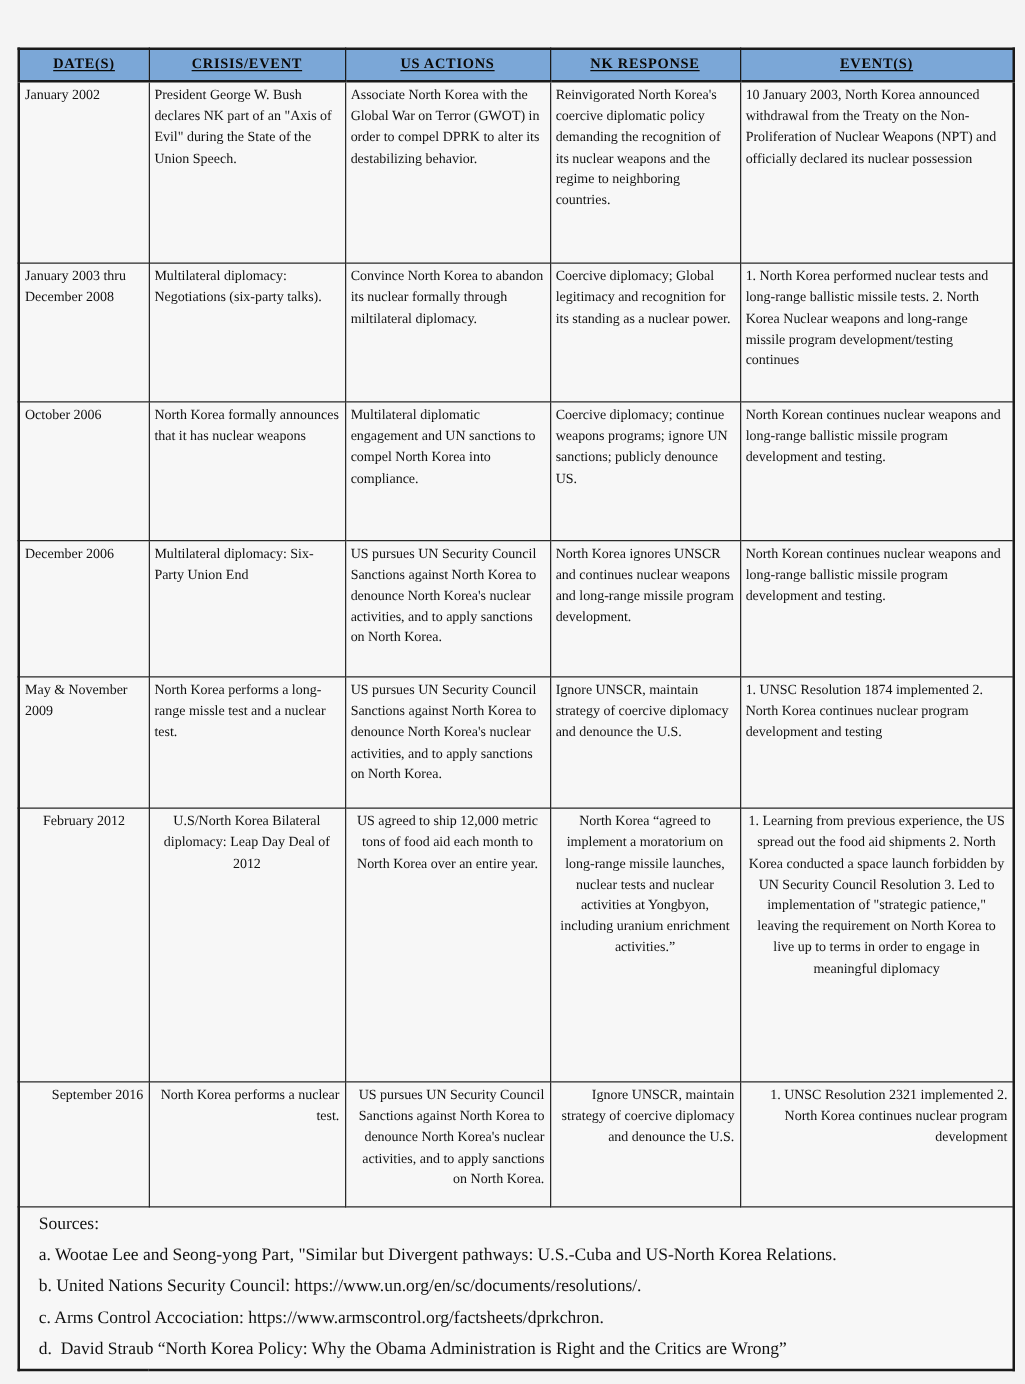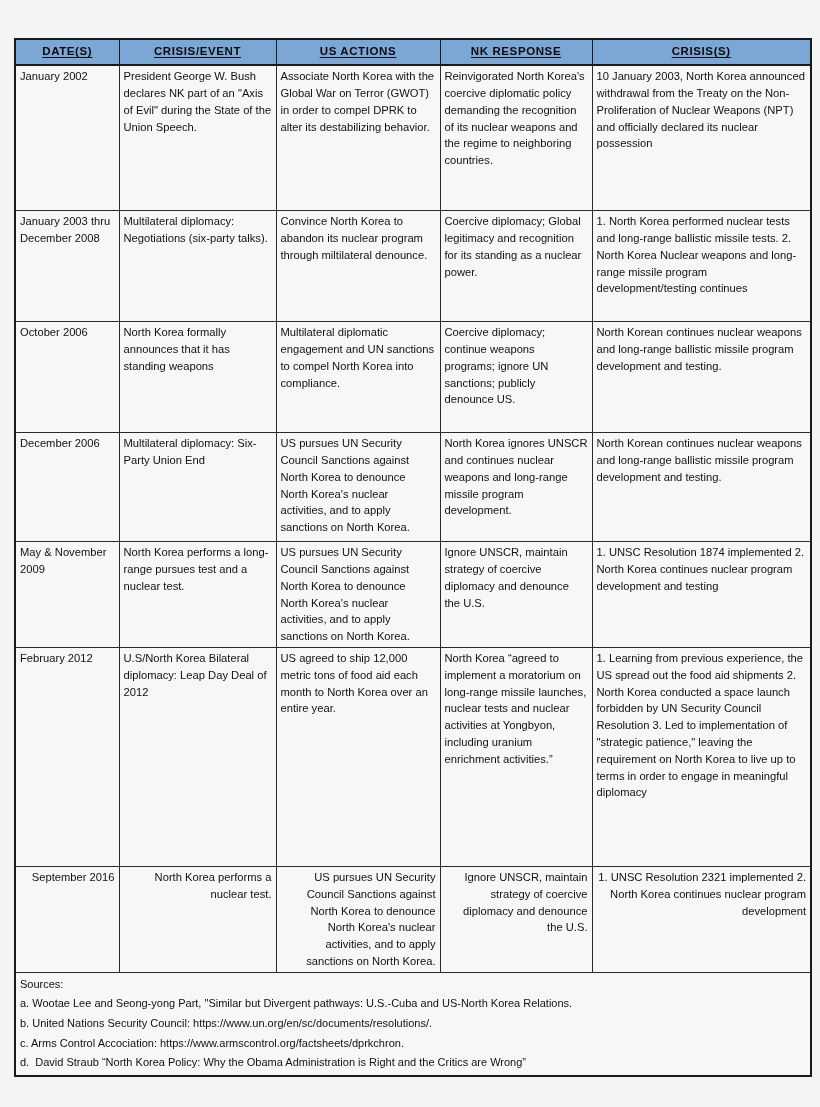--- a/index.html
+++ b/index.html
@@ -28,21 +28,21 @@
     background: #f7f7f7;
     border: 2px solid #1a1a1a;
   }
   table.matrix th,
   table.matrix td {
     border: 1px solid #2a2a2a;
     vertical-align: top;
     padding: 2px 4px 2px 4px;
     font-size: 11.2px;
     line-height: 1.50;
-    font-family: Liberation Sans, sans-serif;
+    font-family: Liberation Serif, serif;
   }
   table.matrix thead th {
     background: #7ba7d7;
     color: #0a0a0a;
     text-align: center;
     font-weight: bold;
     font-size: 11.5px;
     letter-spacing: 0.6px;
     padding: 3px 2px 4px 2px;
     border: 1px solid #1a1a1a;
@@ -53,90 +53,91 @@
   .col-date   { width: 104px; }
   .col-crisis { width: 157px; }
   .col-us     { width: 164px; }
   .col-nk     { width: 152px; }
   .col-result { width: 219px; }
   tr.r1 td { height: 140px; margin-top: 41px; }
   tr.r2 td { height: 106px; }
   tr.r3 td { height: 106px; margin-top: 32px; }
   tr.r4 td { height: 104px; margin-left: 36px; }
   tr.r5 td { height: 100px; }
-  tr.r6 td { height: 214px; }
+  tr.r6 td { height: 214px; text-align: center; }
   tr.r7 td { height: 95px; text-align: right; }
 
   td.sources-cell {
     padding: 6px 4px 8px 6px;
     border-top: 2px solid #1a1a1a;
   }
   .sources-line {
     display: block;
-    font-size: 11px;
+    font-size: 14px;
     line-height: 1.78;
     white-space: pre-wrap;
+    margin-left: 11px;
   }
 </style>
 </head>
 <body>
 
 <div id="page">
   <table class="matrix">
     <colgroup>
       <col class="col-date">
       <col class="col-crisis">
       <col class="col-us">
       <col class="col-nk">
       <col class="col-result">
     </colgroup>
     <thead>
       <tr>
         <th>DATE(S)</th>
         <th>CRISIS/EVENT</th>
         <th>US ACTIONS</th>
         <th>NK RESPONSE</th>
-        <th>CRISIS(S)</th>
+        <th>EVENT(S)</th>
       </tr>
     </thead>
     <tbody>
       <tr class="r1">
         <td>January 2002</td>
         <td>President George W. Bush declares NK part of an "Axis of Evil" during the State of the Union Speech.</td>
         <td>Associate North Korea with the Global War on Terror (GWOT) in order to compel DPRK to alter its destabilizing behavior.</td>
         <td>Reinvigorated North Korea's coercive diplomatic policy demanding the recognition of its nuclear weapons and the regime to neighboring countries.</td>
         <td>10 January 2003,
 North Korea announced withdrawal from the Treaty on the Non-Proliferation of Nuclear Weapons (NPT) and
 officially declared its nuclear possession</td>
       </tr>
       <tr class="r2">
         <td>January 2003 thru December 2008</td>
         <td>Multilateral diplomacy: Negotiations (six-party talks).</td>
-        <td>Convince North Korea to abandon its nuclear program through miltilateral denounce.</td>
+        <td>Convince North Korea to abandon its nuclear formally through miltilateral diplomacy.</td>
         <td>Coercive diplomacy; Global legitimacy and recognition for its standing as a nuclear power.</td>
         <td>1. North Korea performed nuclear tests and long-range ballistic missile tests.
 2. North Korea Nuclear weapons and long-range missile program development/testing continues</td>
       </tr>
       <tr class="r3">
         <td>October 2006</td>
-        <td>North Korea formally announces that it has standing weapons</td>
+        <td>North Korea formally announces that it has nuclear weapons</td>
         <td>Multilateral diplomatic engagement and UN sanctions to compel North Korea into compliance.</td>
         <td>Coercive diplomacy; continue weapons programs; ignore UN sanctions; publicly denounce US.</td>
         <td> North Korean continues nuclear weapons and long-range ballistic missile program development and testing.</td>
       </tr>
       <tr class="r4">
         <td>December 2006</td>
         <td>Multilateral diplomacy: Six-Party Union End</td>
         <td>US pursues UN Security Council Sanctions against North Korea to denounce North Korea's nuclear activities, and to apply sanctions on North Korea.</td>
         <td>North Korea ignores UNSCR and continues nuclear weapons and long-range missile program development.</td>
         <td>North Korean continues nuclear weapons and long-range ballistic missile program development and testing.</td>
       </tr>
       <tr class="r5">
         <td>May &amp; November 2009</td>
-        <td>North Korea performs a long-range pursues test and a nuclear test.</td>
+        <td>North Korea performs a long-range missle test and a nuclear test.</td>
         <td>US pursues UN Security Council Sanctions against North Korea to denounce North Korea's nuclear activities, and to apply sanctions on North Korea.</td>
         <td>Ignore UNSCR, maintain strategy of coercive diplomacy and denounce the U.S.</td>
         <td>1. UNSC Resolution 1874 implemented
 2. North Korea continues nuclear program development and testing</td>
       </tr>
       <tr class="r6">
         <td>February 2012</td>
         <td>U.S/North Korea Bilateral diplomacy: Leap Day Deal of 2012</td>
         <td>US agreed to
 ship 12,000 metric tons of food aid each month to North Korea over an entire year.</td>

